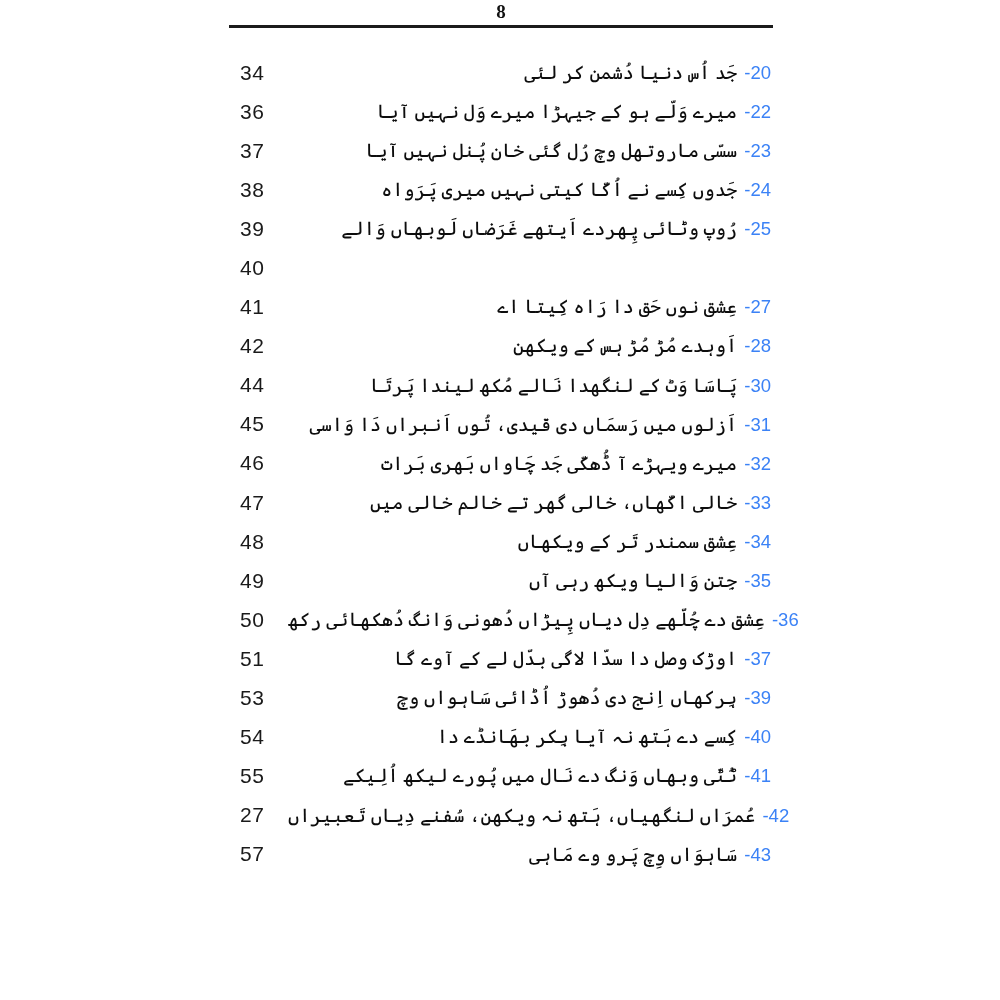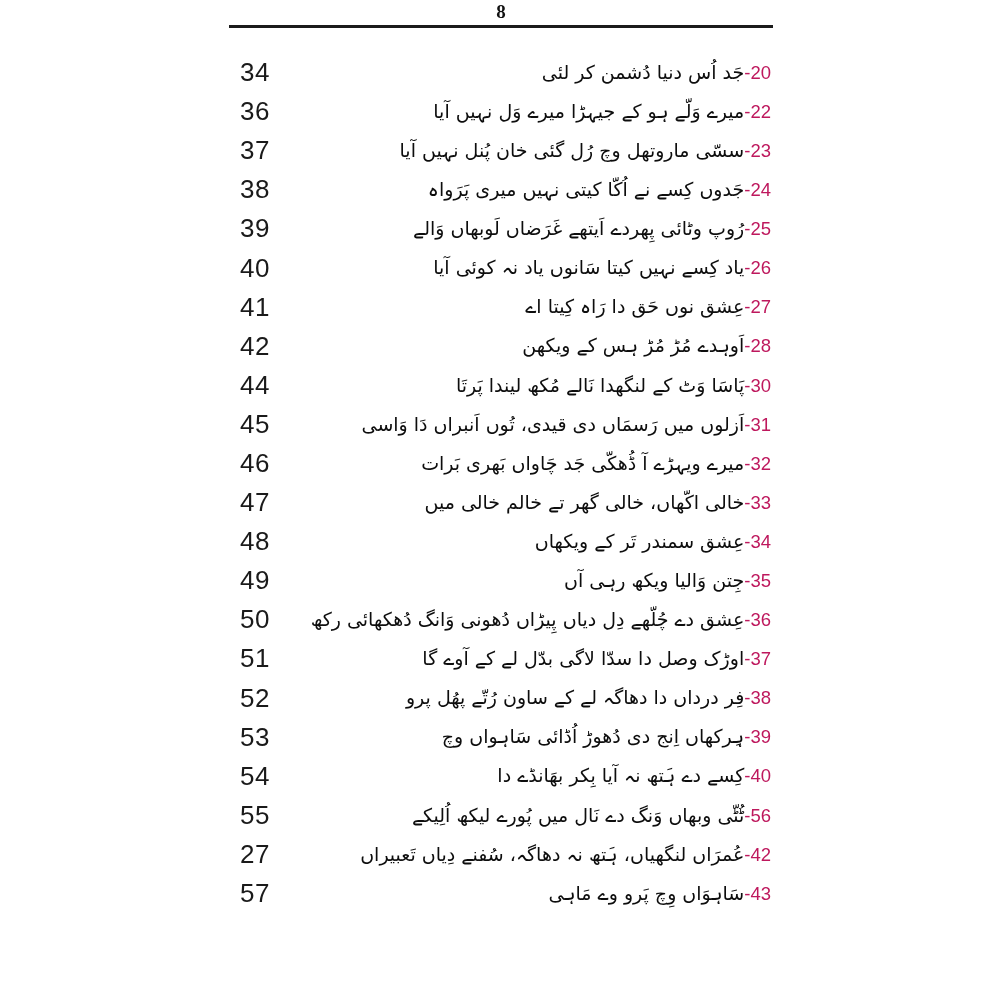--- a/index.html
+++ b/index.html
@@ -49,42 +49,44 @@
   .toc-row {
     display: flex;
     align-items: center;
     height: 39.1px;
   }
   .page-ref {
     flex: none;
     width: 48px;
     text-align: left;
     font-family: "Liberation Sans", sans-serif;
-    font-size: 26px;
+    font-size: 21px;
     color: #1a1a1a;
     letter-spacing: 0.5px;
   }
   .entry {
     flex: 1 1 auto;
     direction: rtl;
     unicode-bidi: plaintext;
     text-align: right;
     white-space: nowrap;
     font-family: "DejaVu Sans", sans-serif;
     font-size: 19px;
     line-height: 1;
     color: #0d0d0d;
   }
   .entry-num {
     font-family: "Liberation Sans", sans-serif;
     font-size: 18.5px;
-    color: #be185d;
+    color: #3b82f6;
     letter-spacing: 0.5px;
   }
   .entry-title {
+    margin-right: 7px;
+    font-family: Liberation Serif, serif;
   }
 </style>
 </head>
 <body>
 
 <div class="page">
 
   <div class="header-number">8</div>
 
   <div class="header-rule"></div>
@@ -121,23 +123,20 @@
 
   <div class="toc-row">
     <span class="page-ref">39</span>
     <span class="entry">
       <span class="entry-num">25-</span><span class="entry-title">رُوپ وٹائی پِھردے اَیتھے غَرَضاں لَوبھاں وَالے</span>
     </span>
   </div>
 
   <div class="toc-row">
     <span class="page-ref">40</span>
-    <span class="entry">
-      <span class="entry-num">26-</span><span class="entry-title">یاد کِسے نہیں کیتا سَانوں یاد نہ کوئی آیا</span>
-    </span>
   </div>
 
   <div class="toc-row">
     <span class="page-ref">41</span>
     <span class="entry">
       <span class="entry-num">27-</span><span class="entry-title">عِشق نوں حَق دا رَاہ کِیتا اے</span>
     </span>
   </div>
 
   <div class="toc-row">
@@ -197,52 +196,46 @@
     </span>
   </div>
 
   <div class="toc-row">
     <span class="page-ref">51</span>
     <span class="entry">
       <span class="entry-num">37-</span><span class="entry-title">اوڑک وصل دا سدّا لاگی بدّل لے کے آوے گا</span>
     </span>
   </div>
 
-  <div class="toc-row">
-    <span class="page-ref">52</span>
-    <span class="entry">
-      <span class="entry-num">38-</span><span class="entry-title">فِر درداں دا دھاگہ لے کے ساون رُتّے پھُل پرو</span>
-    </span>
-  </div>
 
   <div class="toc-row">
     <span class="page-ref">53</span>
     <span class="entry">
       <span class="entry-num">39-</span><span class="entry-title">ہِرکھاں اِنج دی دُھوڑ اُڈائی سَاہواں وچ</span>
     </span>
   </div>
 
   <div class="toc-row">
     <span class="page-ref">54</span>
     <span class="entry">
       <span class="entry-num">40-</span><span class="entry-title">کِسے دے ہَتھ نہ آیا بِکر بھَانڈے دا</span>
     </span>
   </div>
 
   <div class="toc-row">
     <span class="page-ref">55</span>
     <span class="entry">
-      <span class="entry-num">56-</span><span class="entry-title">ٹُٹّی وبھاں وَنگ دے نَال میں پُورے لیکھ اُلِیکے</span>
+      <span class="entry-num">41-</span><span class="entry-title">ٹُٹّی وبھاں وَنگ دے نَال میں پُورے لیکھ اُلِیکے</span>
     </span>
   </div>
 
   <div class="toc-row">
     <span class="page-ref">27</span>
     <span class="entry">
-      <span class="entry-num">42-</span><span class="entry-title">عُمرَاں لنگھیاں، ہَتھ نہ دھاگہ، سُفنے دِیاں تَعبیراں</span>
+      <span class="entry-num">42-</span><span class="entry-title">عُمرَاں لنگھیاں، ہَتھ نہ ویکھن، سُفنے دِیاں تَعبیراں</span>
     </span>
   </div>
 
   <div class="toc-row">
     <span class="page-ref">57</span>
     <span class="entry">
       <span class="entry-num">43-</span><span class="entry-title">سَاہوَاں وِچ پَرو وے مَاہی</span>
     </span>
   </div>
 </div>

